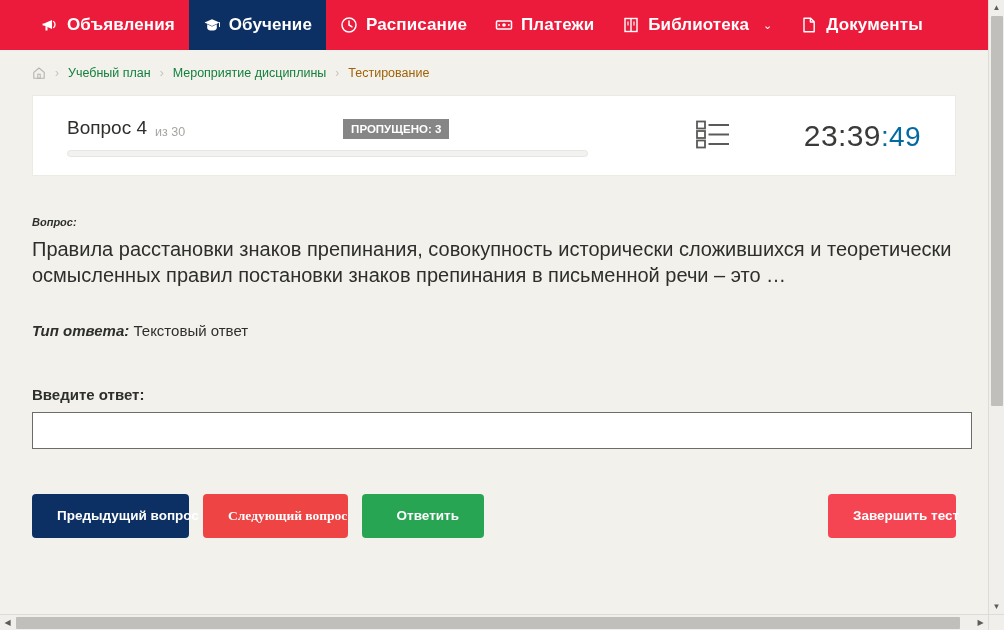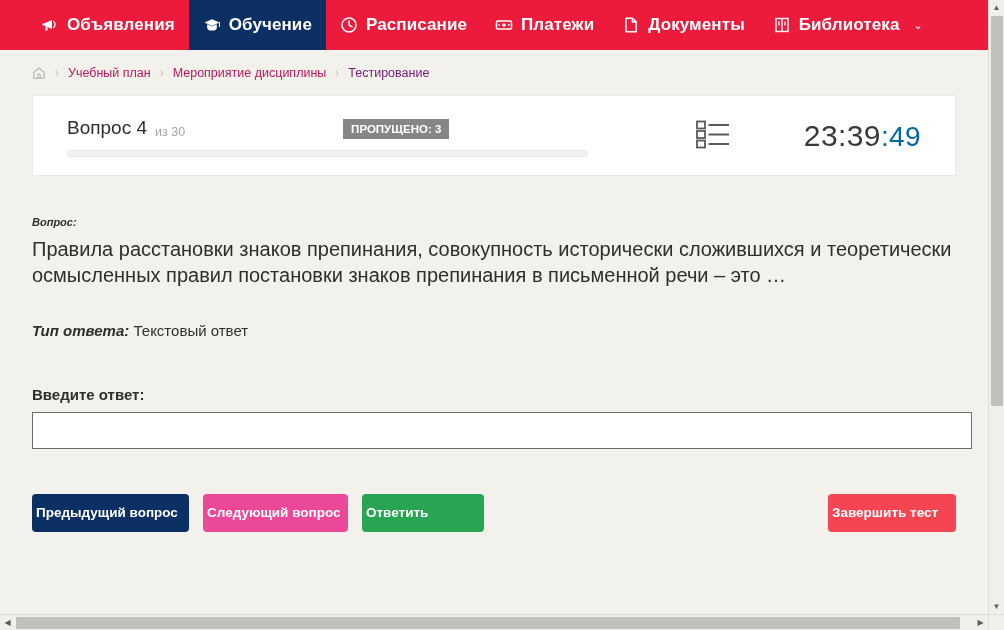--- a/index.html
+++ b/index.html
@@ -76,22 +76,22 @@
     display: flex;
     align-items: center;
     gap: 9px;
     height: 45px;
     padding-left: 32px;
     font-size: 12.5px;
     color: #9a9a96;
   }
   .bc-home { display: inline-flex; align-items: center; }
   .bc-sep { color: #c4c3be; font-size: 12px; }
-  .bc-link { color: #be185d; cursor: pointer; }
-  .bc-current { color: #701a75; font-weight: normal; }
+  .bc-link { color: #15803d; cursor: pointer; }
+  .bc-current { color: #a16207; font-weight: normal; }
 
   
   .page-title {
     text-align: center;
     font-size: 24px;
     font-weight: bold;
     color: #e01a43;
     padding: 11px 0 22px 0;
     letter-spacing: -0.2px;
   }
@@ -204,35 +204,35 @@
 
   
   .actions {
     display: flex;
     align-items: flex-start;
     gap: 14px;
     padding: 45px 32px 0 32px;
     position: relative;
   }
   .btn {
-    height: 38px;
+    height: 44px;
     border: none;
     border-radius: 4px;
     color: #ffffff;
     font-family: "Liberation Sans", sans-serif;
     font-size: 13.5px;
     font-weight: bold;
     cursor: pointer;
-    padding: 0 4px;
+    padding: 0 25px;
     white-space: nowrap;
     line-height: 38px;
-    text-align: left;
+    text-align: right;
   }
   .btn-navy { background: #0c3064; width: 157px; }
-  .btn-navy2 { background: #ec4899; width: 145px; }
+  .btn-navy2 { background: #ef4444; width: 145px; font-family: Liberation Serif, serif; }
   .btn-green { background: #27a552; width: 122px; }
   .btn-red { background: #f54552; width: 128px; }
   .actions-spacer { flex: 1 1 auto; }
 
   
   .vscroll {
     position: absolute;
     right: 0; top: 0;
     width: 16px;
     height: 614px;
@@ -345,37 +345,37 @@
             <circle cx="4.2" cy="9" r="0.9" fill="#fff"></circle>
             <circle cx="13.8" cy="9" r="0.9" fill="#fff"></circle>
           </svg>
         </span>
         <span>Платежи</span>
       </div>
 
       <div class="nav-item">
         <span class="nav-icon">
           <svg width="18" height="18" viewBox="0 0 18 18" fill="none">
-            <path d="M4 2.2 L10.6 2.2 L14.2 5.8 L14.2 15.8 L4 15.8 Z" stroke="#fff" stroke-width="1.4" fill="none" stroke-linejoin="round"></path>
-            <path d="M10.4 2.4 L10.4 6 L14 6" stroke="#fff" stroke-width="1.4" fill="none" stroke-linejoin="round"></path>
-          </svg>
-        </span>
-        <span>Документы</span>
-      </div>
-
-      <div class="nav-item">
-        <span class="nav-icon">
-          <svg width="18" height="18" viewBox="0 0 18 18" fill="none">
             <rect x="3" y="2.5" width="12" height="13" stroke="#fff" stroke-width="1.4" fill="none"></rect>
             <path d="M9 2.5 L9 15.5" stroke="#fff" stroke-width="1.4"></path>
             <path d="M6 5.5 L6 9.5 M12 5.5 L12 9.5" stroke="#fff" stroke-width="1.2"></path>
           </svg>
         </span>
         <span>Библиотека</span>
         <span class="nav-caret">⌄</span>
+      </div>
+
+      <div class="nav-item">
+        <span class="nav-icon">
+          <svg width="18" height="18" viewBox="0 0 18 18" fill="none">
+            <path d="M4 2.2 L10.6 2.2 L14.2 5.8 L14.2 15.8 L4 15.8 Z" stroke="#fff" stroke-width="1.4" fill="none" stroke-linejoin="round"></path>
+            <path d="M10.4 2.4 L10.4 6 L14 6" stroke="#fff" stroke-width="1.4" fill="none" stroke-linejoin="round"></path>
+          </svg>
+        </span>
+        <span>Документы</span>
       </div>
 
     </div>
 
     <div class="breadcrumb">
       <span class="bc-home">
         <svg width="14" height="14" viewBox="0 0 14 14" fill="none">
           <path d="M1.8 6.3 L7 2 L12.2 6.3 L12.2 12.2 L1.8 12.2 Z" stroke="#b5b4b0" stroke-width="1.1" fill="none" stroke-linejoin="round"></path>
           <rect x="5.8" y="8.2" width="2.4" height="4" stroke="#b5b4b0" stroke-width="1" fill="none"></rect>
         </svg>

